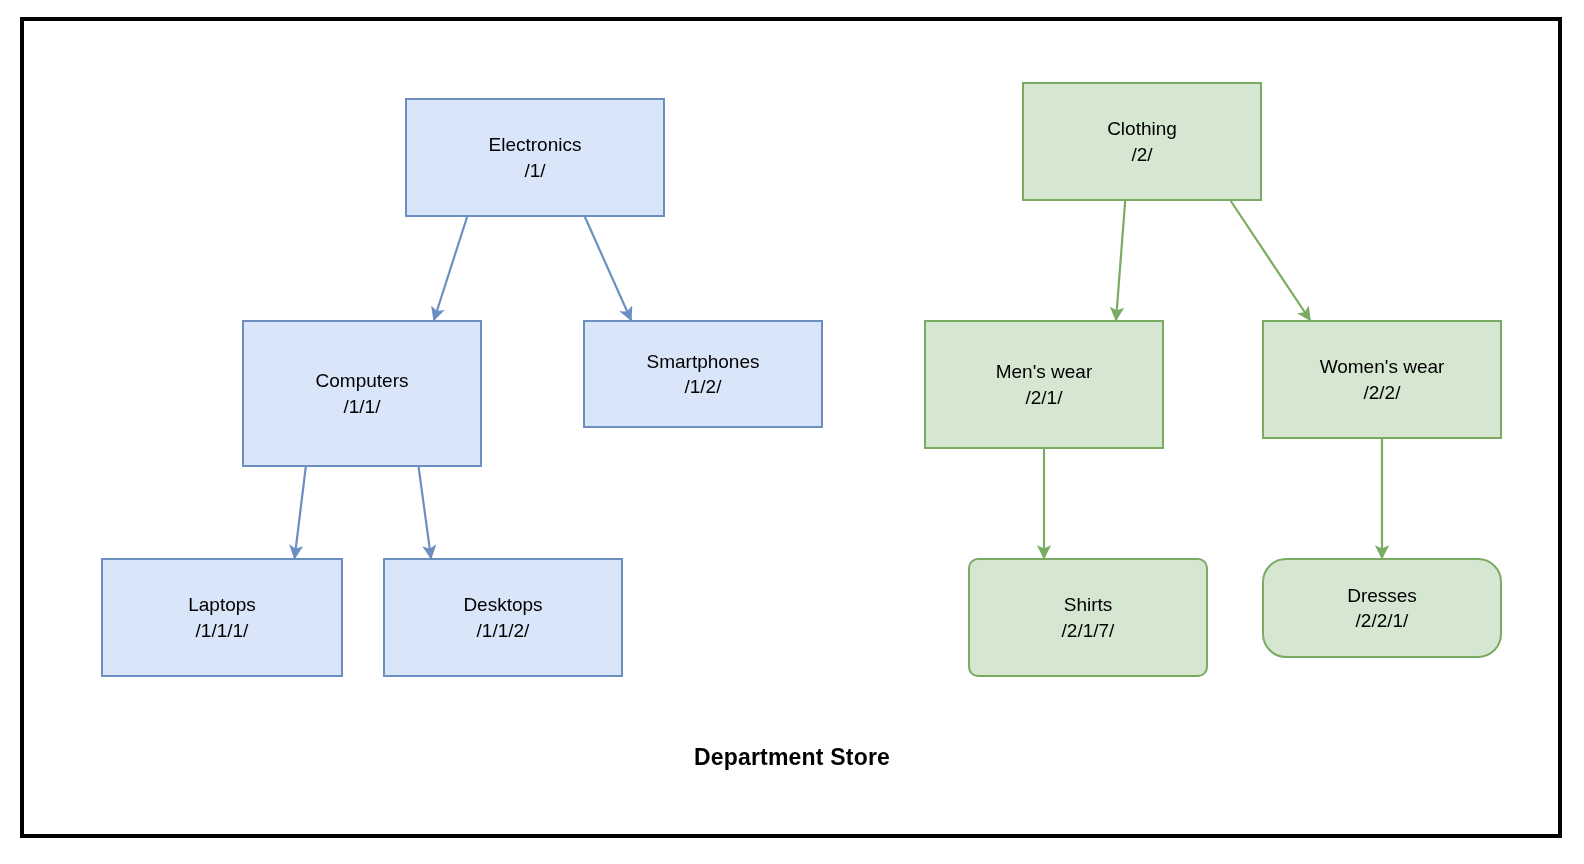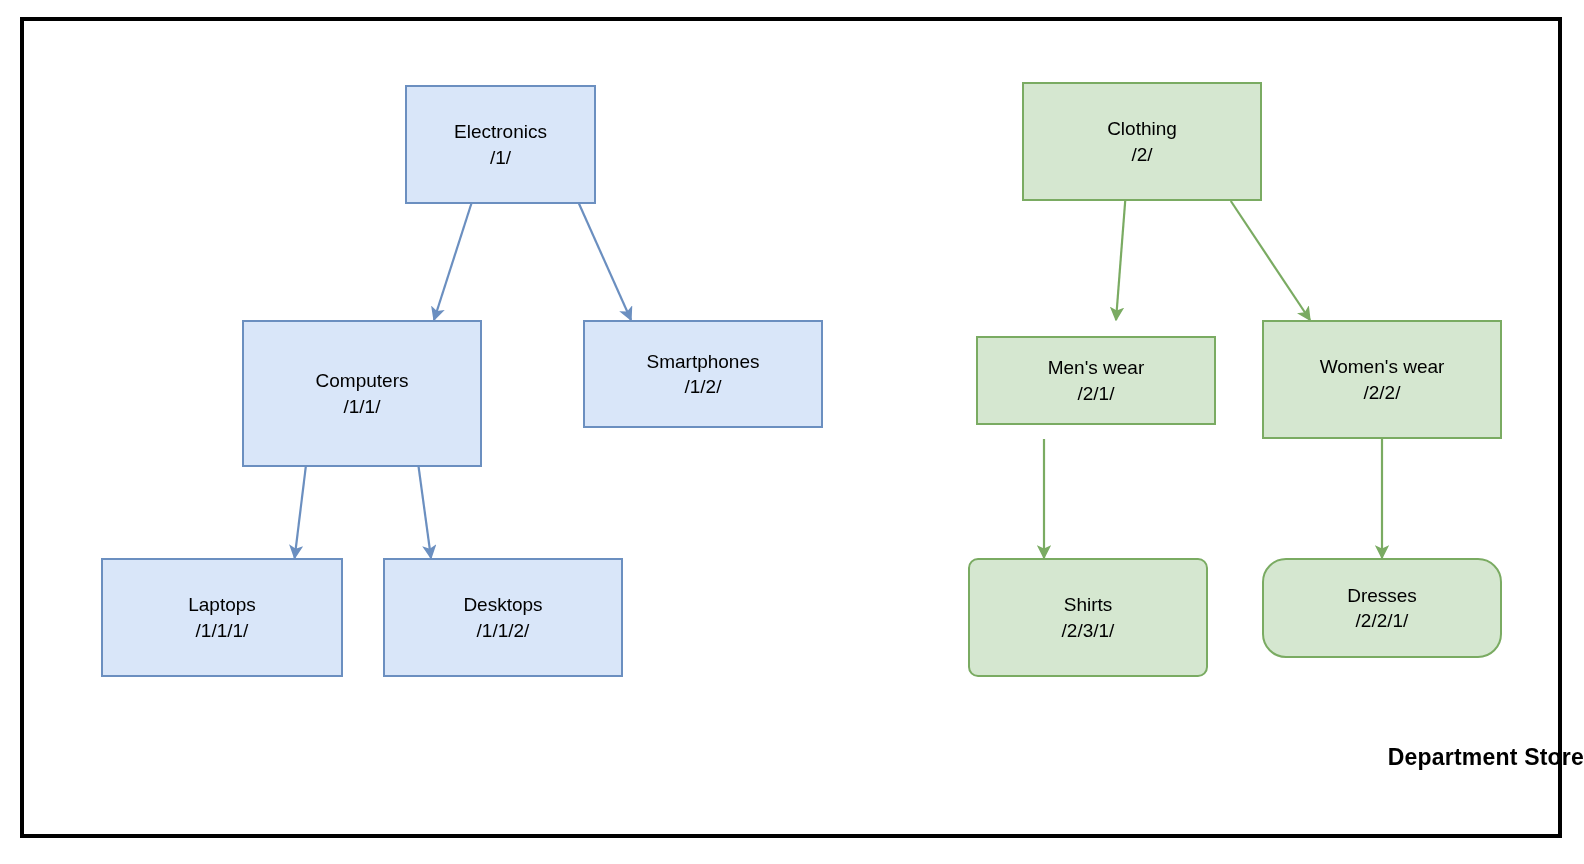--- a/index.html
+++ b/index.html
@@ -62,21 +62,21 @@
   .node .label,
   .node .path {
     display: block;
     white-space: nowrap;
   }
   #caption {
     position: absolute;
     left: 0;
     top: 744px;
     width: 1584px;
-    text-align: right;
+    text-align: center;
     font-size: 23px;
     font-weight: bold;
     color: #000000;
     letter-spacing: 0.2px;
   }
 </style>
 </head>
 <body>
 
 <div id="canvas">
@@ -98,55 +98,55 @@
         <line x1="1125.2" y1="201" x2="1116" y2="320" stroke="#7aab62" marker-end="url(#arrow-green)"></line>
         <line x1="1230.8" y1="201" x2="1310" y2="320" stroke="#7aab62" marker-end="url(#arrow-green)"></line>
         <line x1="309.2" y1="439" x2="294.6" y2="558" stroke="#6b8fc0" marker-end="url(#arrow-blue)"></line>
         <line x1="414.8" y1="439" x2="431" y2="558" stroke="#6b8fc0" marker-end="url(#arrow-blue)"></line>
         <line x1="1044" y1="439" x2="1044" y2="558" stroke="#7aab62" marker-end="url(#arrow-green)"></line>
         <line x1="1382" y1="439" x2="1382" y2="558" stroke="#7aab62" marker-end="url(#arrow-green)"></line>
       </g>
   </svg>
 
   <div id="nodes-layer">
-      <div class="node blue" style="left: 405px; top: 85px; width: 191px; height: 119px;">
+      <div class="node blue" style="left: 405px; top: 98px; width: 260px; height: 119px;">
         <span class="label">Electronics</span>
         <span class="path">/1/</span>
       </div>
       <div class="node green" style="left: 1022px; top: 82px; width: 240px; height: 119px;">
         <span class="label">Clothing</span>
         <span class="path">/2/</span>
       </div>
       <div class="node blue" style="left: 242px; top: 320px; width: 240px; height: 147px;">
         <span class="label">Computers</span>
         <span class="path">/1/1/</span>
       </div>
       <div class="node blue" style="left: 583px; top: 320px; width: 240px; height: 108px;">
         <span class="label">Smartphones</span>
         <span class="path">/1/2/</span>
       </div>
-      <div class="node green" style="left: 976px; top: 320px; width: 240px; height: 89px; margin-top: 16px;">
+      <div class="node green" style="left: 924px; top: 320px; width: 240px; height: 129px;">
         <span class="label">Men's wear</span>
         <span class="path">/2/1/</span>
       </div>
       <div class="node green" style="left: 1262px; top: 320px; width: 240px; height: 119px;">
         <span class="label">Women's wear</span>
         <span class="path">/2/2/</span>
       </div>
       <div class="node blue" style="left: 101px; top: 558px; width: 242px; height: 119px;">
         <span class="label">Laptops</span>
         <span class="path">/1/1/1/</span>
       </div>
       <div class="node blue" style="left: 383px; top: 558px; width: 240px; height: 119px;">
         <span class="label">Desktops</span>
         <span class="path">/1/1/2/</span>
       </div>
       <div class="node green" style="left: 968px; top: 558px; width: 240px; height: 119px; border-radius: 10px;">
         <span class="label">Shirts</span>
-        <span class="path">/2/3/1/</span>
+        <span class="path">/2/1/7/</span>
       </div>
       <div class="node green" style="left: 1262px; top: 558px; width: 240px; height: 100px; border-radius: 24px;">
         <span class="label">Dresses</span>
         <span class="path">/2/2/1/</span>
       </div>
     </div>
 
   <div id="caption">Department Store</div>
 
 </div>

